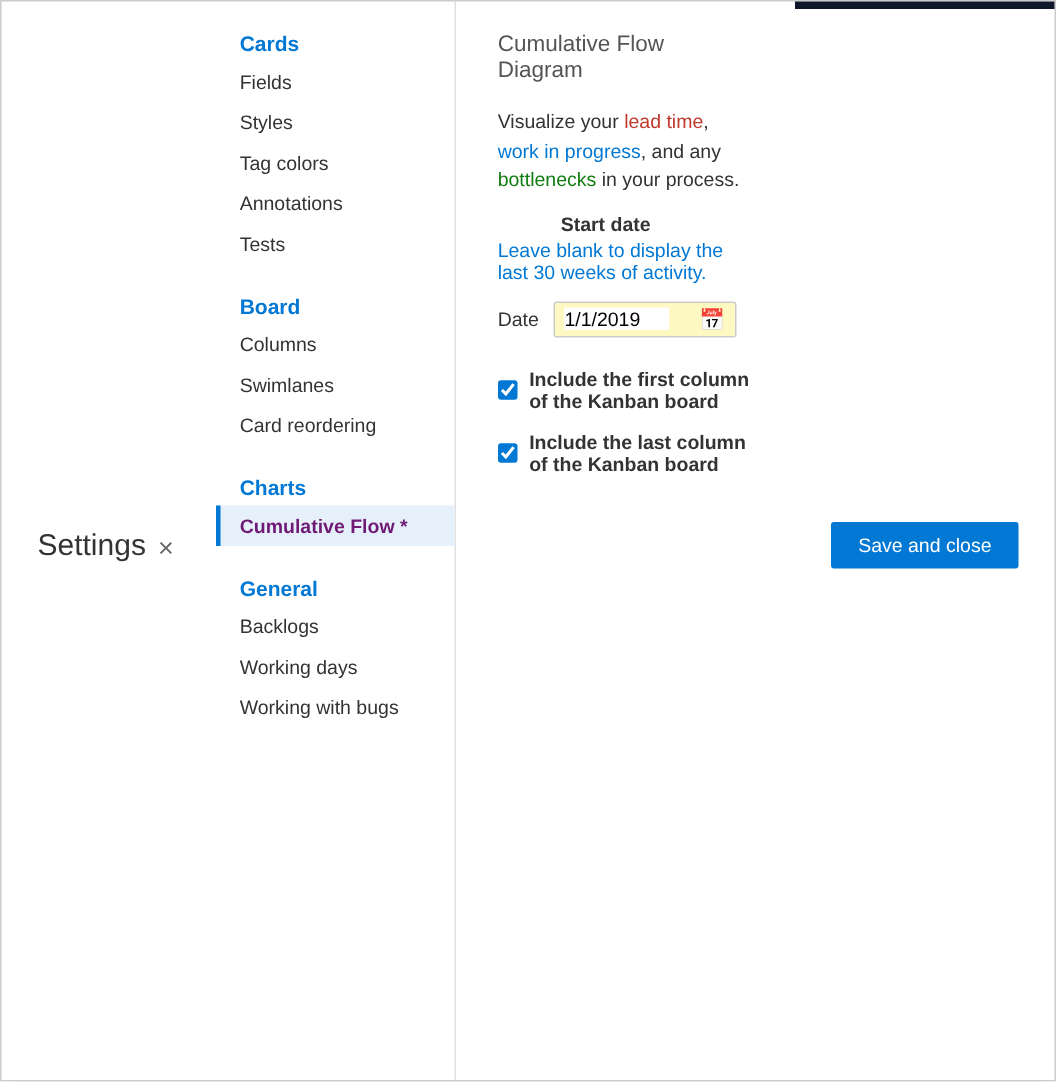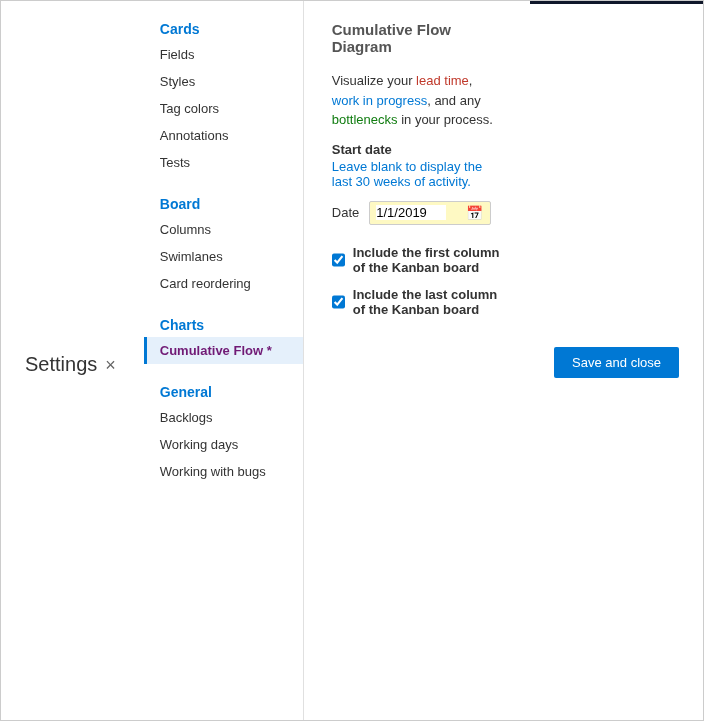--- a/index.html
+++ b/index.html
@@ -78,37 +78,38 @@
     }
 
     .main-content {
       flex: 1;
       padding: 20px 28px;
       overflow-y: auto;
     }
 
     .section-title {
       font-size: 15px;
-      font-weight: 700;
+      font-weight: 400;
       color: #555;
       margin-bottom: 16px;
     }
 
     .description-text {
       font-size: 13px;
       color: #333;
       margin-bottom: 12px;
       line-height: 1.5;
     }
 
     .start-date-label {
       font-size: 13px;
       font-weight: 600;
       color: #333;
       margin-bottom: 2px;
+      margin-left: 42px;
     }
 
     .start-date-hint {
       font-size: 13px;
       color: #0078d4;
       margin-bottom: 12px;
     }
 
     .date-row {
       display: flex;
@@ -163,21 +164,21 @@
       font-size: 13px;
       font-weight: 700;
       color: #333;
     }
 
     .dialog-footer {
       display: flex;
       justify-content: flex-end;
       align-items: center;
       padding: 14px 24px;
-      border-top: 3px solid #0f172a;
+      border-top: 5px solid #0f172a;
       gap: 10px;
     }
 
     .btn-primary {
       background: #0078d4;
       color: #fff;
       border: none;
       padding: 8px 18px;
       font-size: 13px;
       cursor: pointer;

